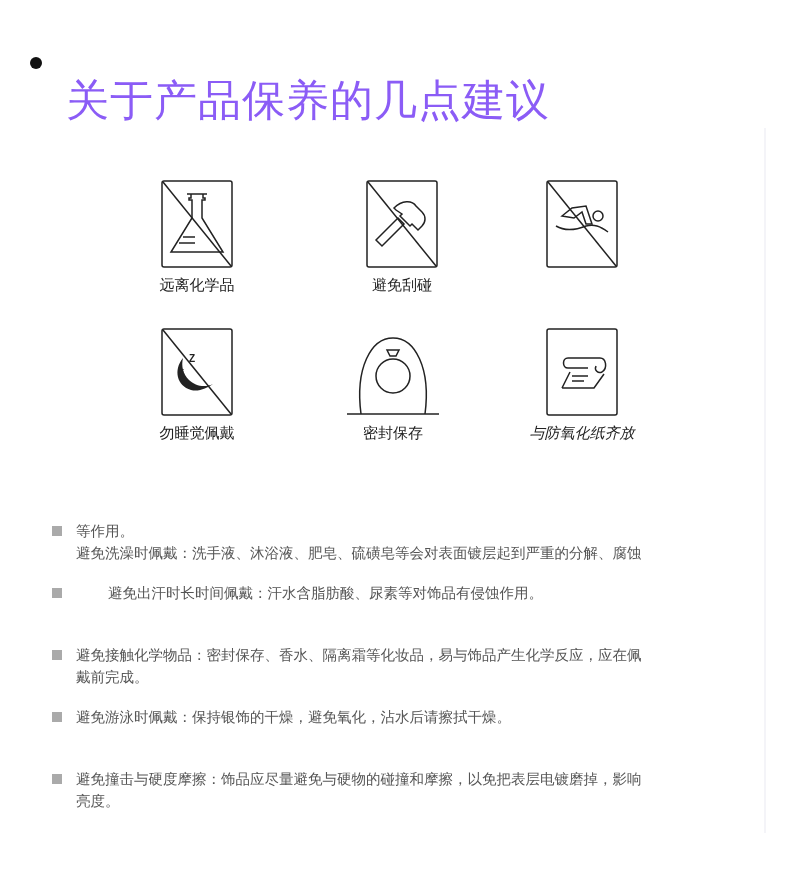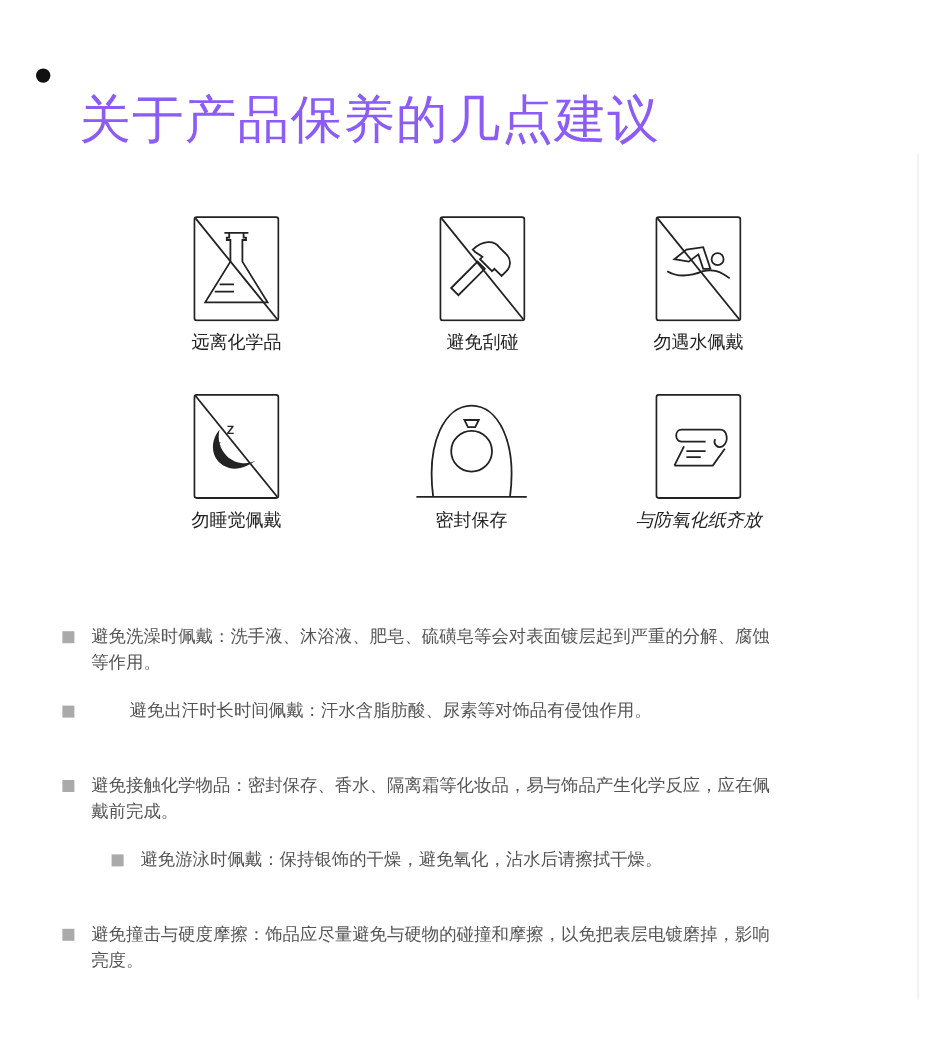--- a/index.html
+++ b/index.html
@@ -47,21 +47,20 @@
 </div>
 
 <div class="icon-cell" style="left:502px; top:180px;">
   <svg width="72" height="88" viewBox="0 0 72 88">
     <rect x="1" y="1" width="70" height="86" rx="2" fill="none" stroke="#222" stroke-width="1.5"></rect>
     <line x1="2" y1="2" x2="70" y2="86" stroke="#222" stroke-width="1.5"></line>
     <circle cx="52" cy="36" r="5" fill="none" stroke="#222" stroke-width="1.5"></circle>
     <path d="M16 36 L26 28 L40 26 L46 44 L40 44 L36 32 L28 38 Z" fill="none" stroke="#222" stroke-width="1.5"></path>
     <path d="M10 46 C20 52 30 50 40 46 C48 44 54 46 62 52" fill="none" stroke="#222" stroke-width="1.5"></path>
   </svg>
-  <span class="icon-label">勿遇水佩戴</span>
 </div>
 
 <div class="icon-cell" style="left:117px; top:328px;">
   <svg width="72" height="88" viewBox="0 0 72 88">
     <rect x="1" y="1" width="70" height="86" rx="2" fill="none" stroke="#222" stroke-width="1.5"></rect>
     <line x1="2" y1="2" x2="70" y2="86" stroke="#222" stroke-width="1.5"></line>
     <path d="M22 30 C12 42 16 58 30 62 C38 64 46 60 52 56 C44 60 34 58 28 52 C22 46 20 38 22 30 Z" fill="#222"></path>
     <text x="28" y="34" font-size="10" font-weight="bold" fill="#222" font-family="Liberation Sans, sans-serif">Z</text>
     <text x="20" y="44" font-size="6" fill="#222" font-family="Liberation Sans, sans-serif">z</text>
   </svg>
@@ -84,33 +83,33 @@
     <path d="M22 30 H54 C60 30 62 40 56 44 C52 46 48 42 50 38 M22 30 C16 30 16 40 22 40 H42 M16 60 L24 44 M16 60 H48 L58 46" fill="none" stroke="#222" stroke-width="1.5"></path>
     <line x1="26" y1="48" x2="42" y2="48" stroke="#222" stroke-width="1.5"></line>
     <line x1="26" y1="53" x2="38" y2="53" stroke="#222" stroke-width="1.5"></line>
   </svg>
   <span class="icon-label">与防氧化纸齐放</span>
 </div>
 
 <div class="tips">
   <div class="tip" style="top:2px;">
     <span class="sq"></span>
+    <span class="txt">等作用。</span>
     <span class="txt">避免洗澡时佩戴：洗手液、沐浴液、肥皂、硫磺皂等会对表面镀层起到严重的分解、腐蚀</span>
-    <span class="txt">等作用。</span>
   </div>
   <div class="tip" style="top:64px;padding-left:32px;">
     <span class="sq"></span>
     <span class="txt">避免出汗时长时间佩戴：汗水含脂肪酸、尿素等对饰品有侵蚀作用。</span>
   </div>
   <div class="tip" style="top:126px;">
     <span class="sq"></span>
     <span class="txt">避免接触化学物品：密封保存、香水、隔离霜等化妆品，易与饰品产生化学反应，应在佩</span>
     <span class="txt">戴前完成。</span>
   </div>
-  <div class="tip" style="top:188px;margin-left:41px;">
+  <div class="tip" style="top:188px;">
     <span class="sq"></span>
     <span class="txt">避免游泳时佩戴：保持银饰的干燥，避免氧化，沾水后请擦拭干燥。</span>
   </div>
   <div class="tip" style="top:250px;">
     <span class="sq"></span>
     <span class="txt">避免撞击与硬度摩擦：饰品应尽量避免与硬物的碰撞和摩擦，以免把表层电镀磨掉，影响</span>
     <span class="txt">亮度。</span>
   </div>
 </div>
 

